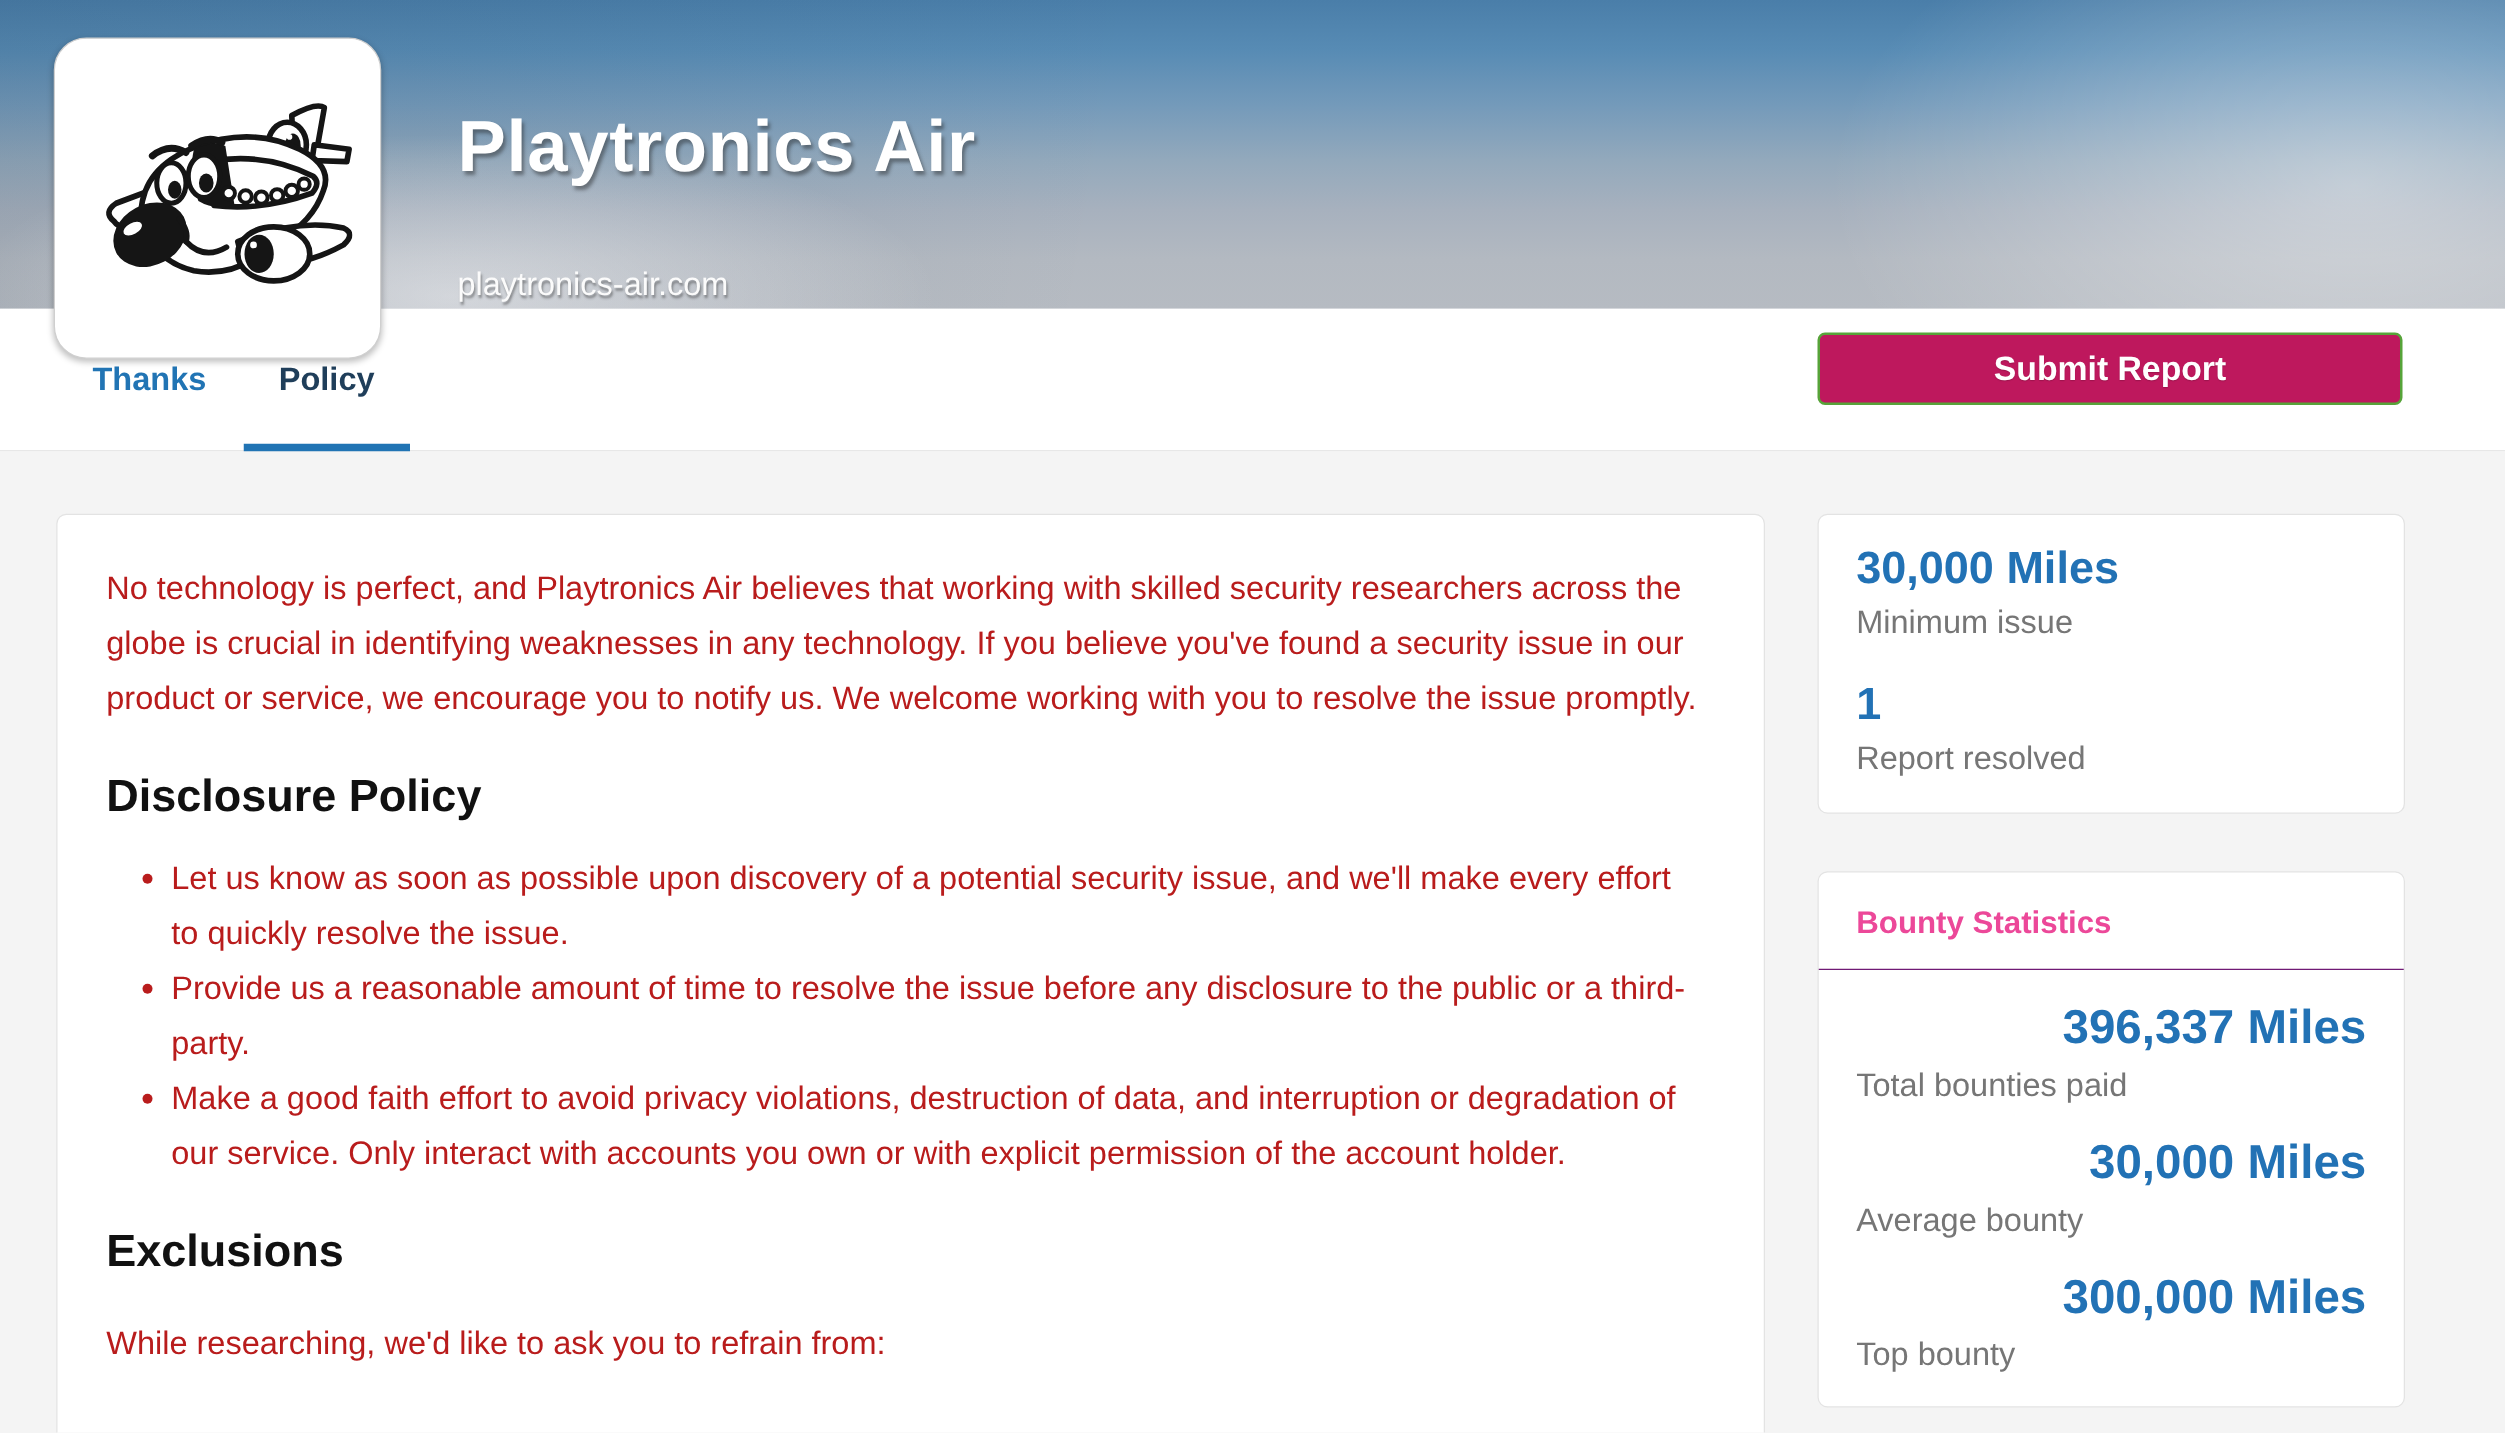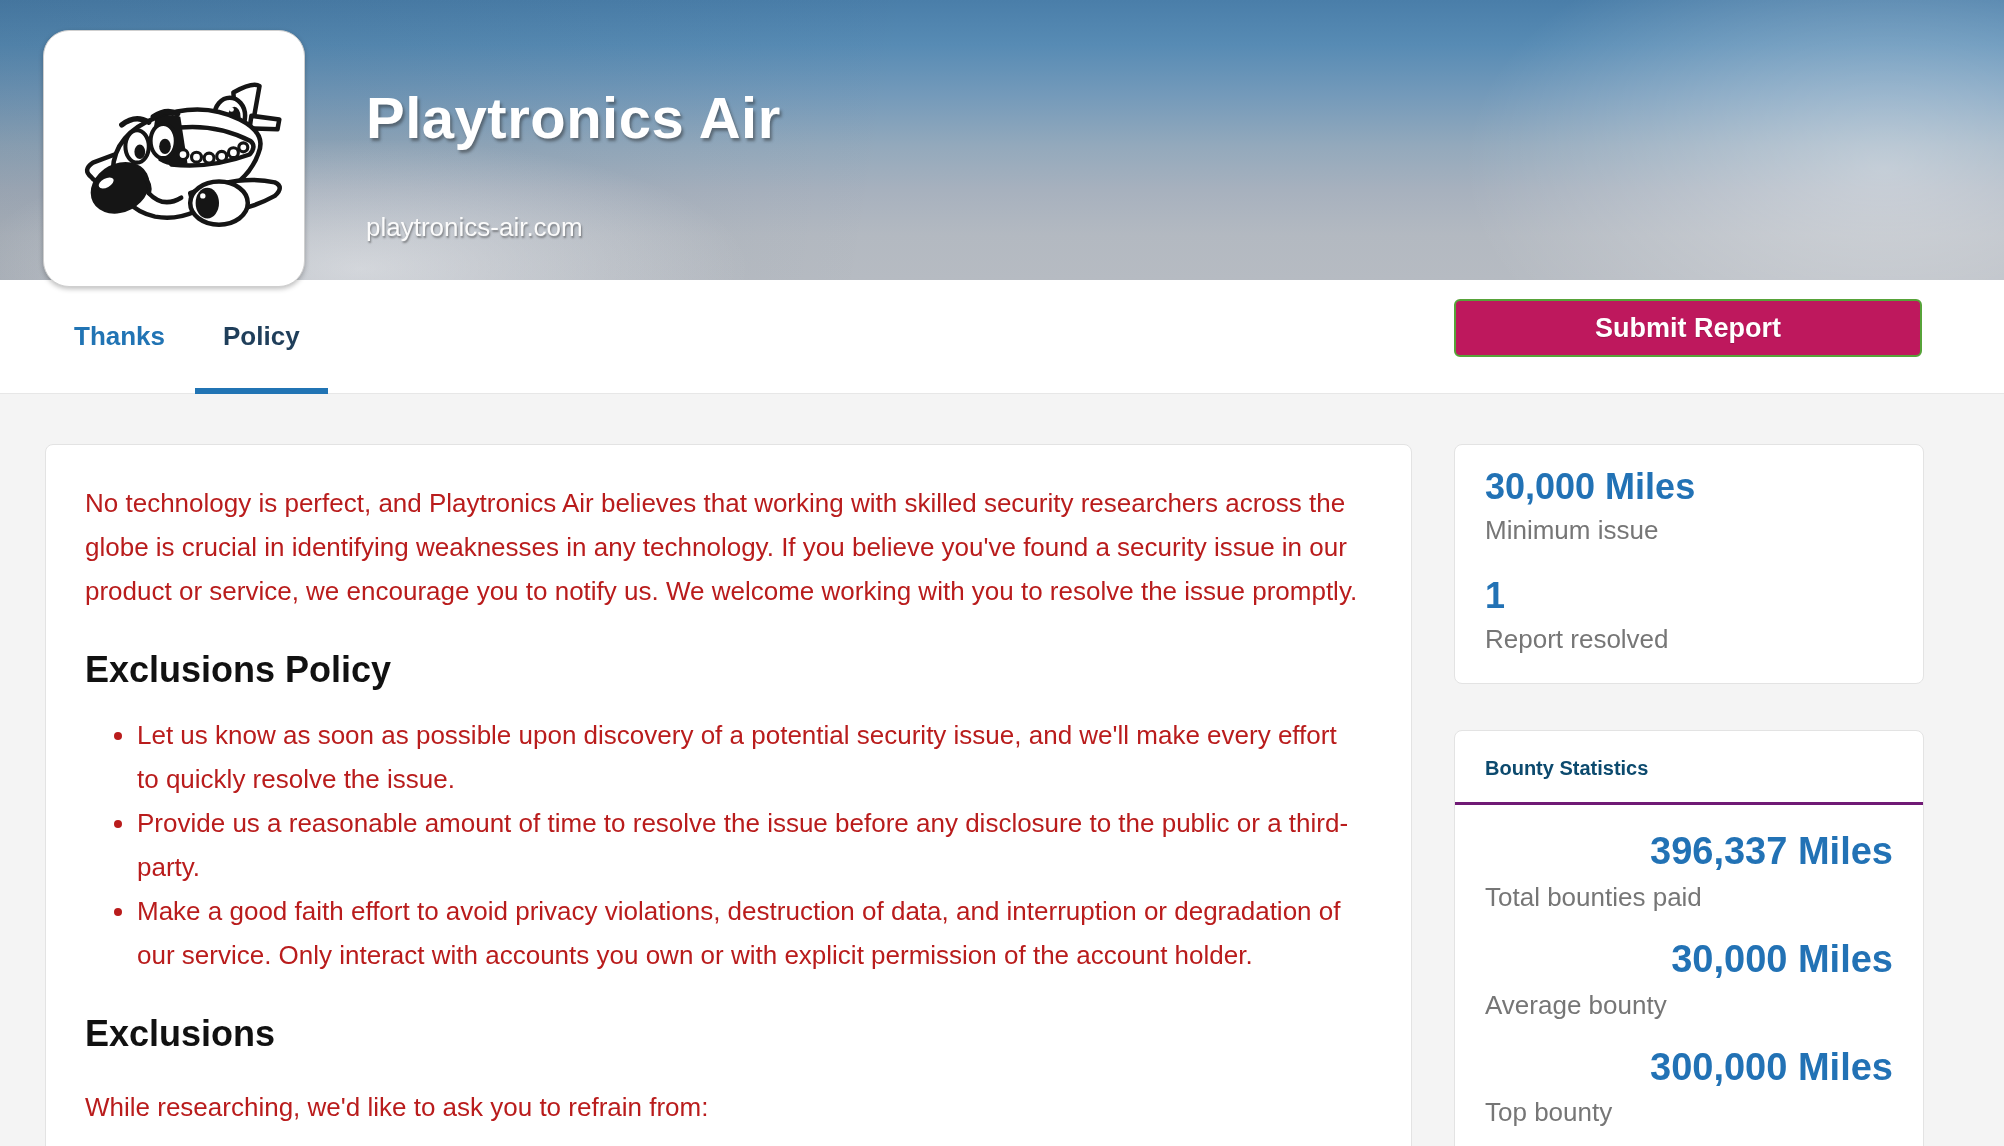--- a/index.html
+++ b/index.html
@@ -7,21 +7,21 @@
     width: 2004px;
     height: 1146px;
     overflow: hidden;
     font-family: "Liberation Sans", sans-serif;
     background: #f4f4f4;
   }
 
   
   .hero {
     position: relative;
-    height: 280px;
+    height: 247px;
     background:
       radial-gradient(ellipse 700px 420px at 94% 60%, rgba(255,255,255,0.40), rgba(255,255,255,0) 60%),
       radial-gradient(ellipse 600px 200px at 18% 96%, rgba(250,250,252,0.50), rgba(255,255,255,0) 65%),
       linear-gradient(100deg, rgba(20,40,60,0.10), rgba(0,0,0,0) 45%),
       linear-gradient(180deg, #4a7ea9 0%, #578bb4 16%, #749aba 34%, #93a9bc 52%, #a7b1be 68%, #b3b9c1 84%, #b6bbc2 100%);
   }
   .logo-box {
     position: absolute;
     left: 43px;
     top: 30px;
@@ -164,24 +164,24 @@
   }
   .stat-label {
     font-size: 26px;
     color: #767676;
     margin-top: 7px;
   }
   .summary-card .stat + .stat { margin-top: 28px; }
 
   .stats-card .card-header {
     padding: 26px 30px 22px 30px;
-    font-size: 20px;
-    font-weight: bold;
-    color: #0c4a6e;
-    border-bottom: 3px solid #701a75;
+    font-size: 25px;
+    font-weight: bold;
+    color: #ec4899;
+    border-bottom: 1px solid #701a75;
   }
   .stats-card .card-body { padding: 24px 30px 26px 30px; }
   .stats-card .stat-value { font-size: 38px; text-align: right; }
   .stats-card .stat + .stat { margin-top: 24px; }
 </style>
 </head>
 <body>
 
 <div class="page">
 
@@ -247,21 +247,21 @@
     <div class="tab">Thanks</div>
     <div class="tab active">Policy</div>
     <button class="submit-btn">Submit Report</button>
   </nav>
 
   <main class="main">
 
     <section class="content-card">
       <p class="policy-intro">No technology is perfect, and Playtronics Air believes that working with skilled security researchers across the globe is crucial in identifying weaknesses in any technology. If you believe you've found a security issue in our product or service, we encourage you to notify us. We welcome working with you to resolve the issue promptly.</p>
 
-      <h2>Exclusions Policy</h2>
+      <h2>Disclosure Policy</h2>
       <ul>
         <li>Let us know as soon as possible upon discovery of a potential security issue, and we'll make every effort to quickly resolve the issue.</li>
         <li>Provide us a reasonable amount of time to resolve the issue before any disclosure to the public or a third-party.</li>
         <li>Make a good faith effort to avoid privacy violations, destruction of data, and interruption or degradation of our service. Only interact with accounts you own or with explicit permission of the account holder.</li>
       </ul>
 
       <h2>Exclusions</h2>
       <p class="exclusions-intro">While researching, we'd like to ask you to refrain from:</p>
     </section>
 

